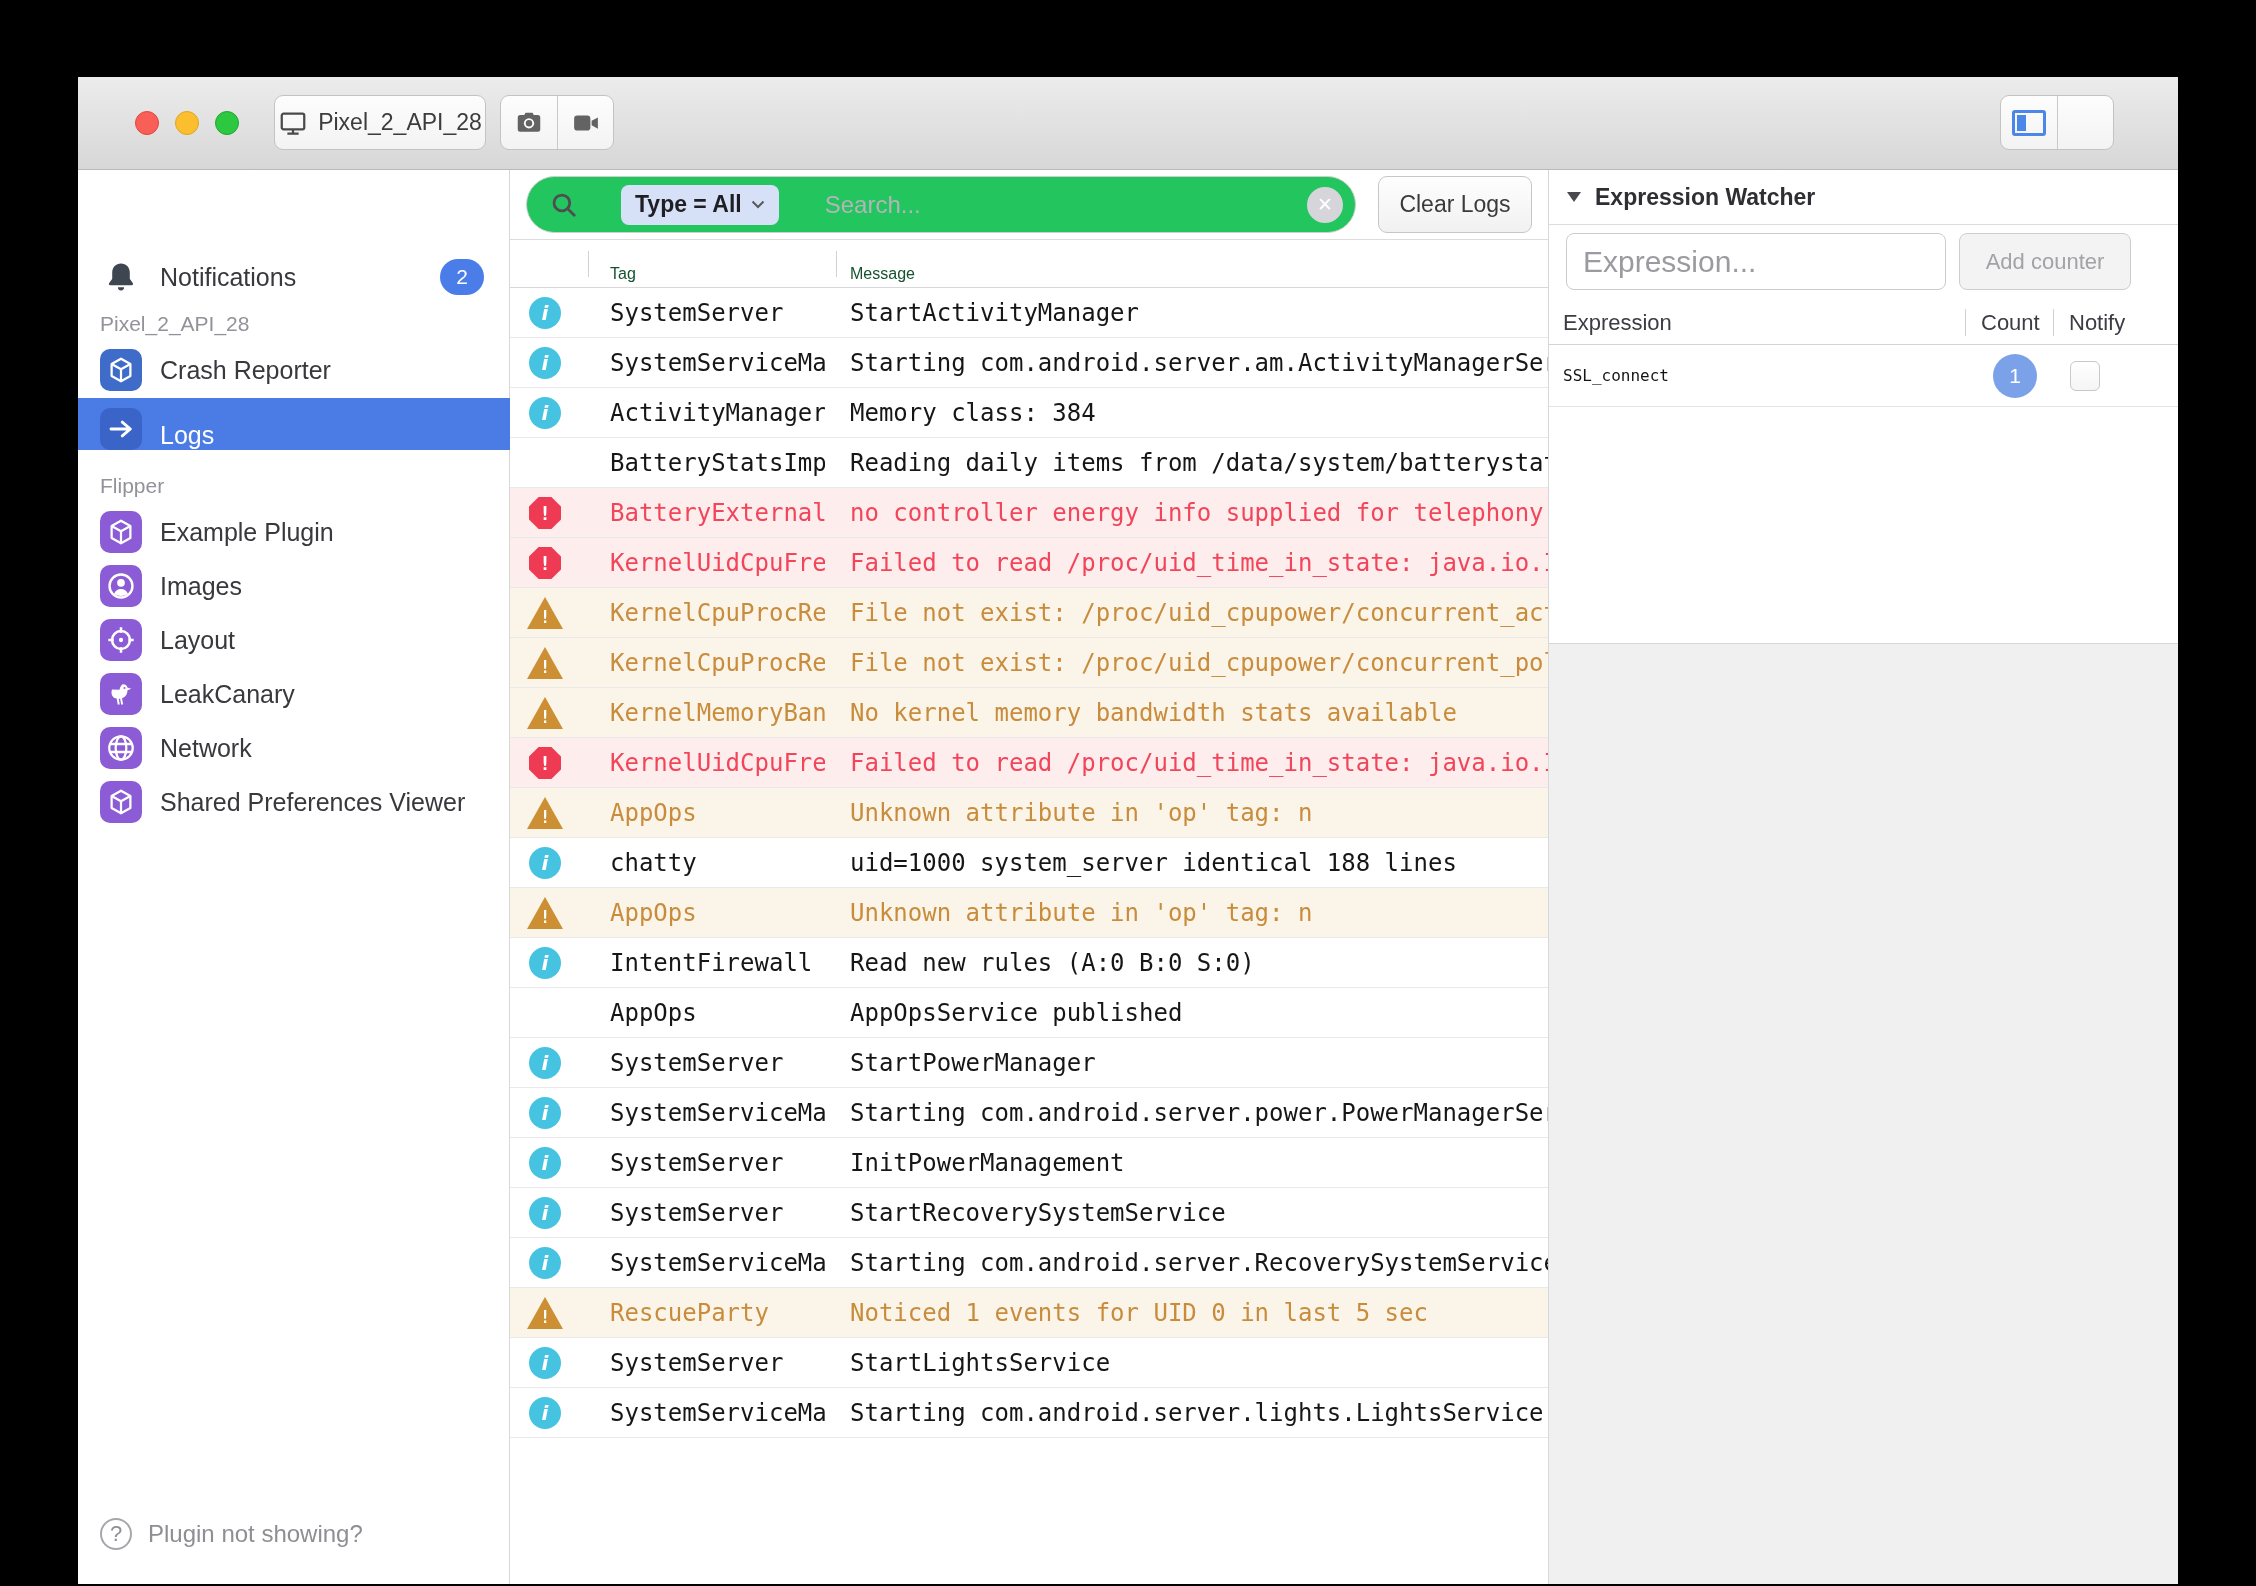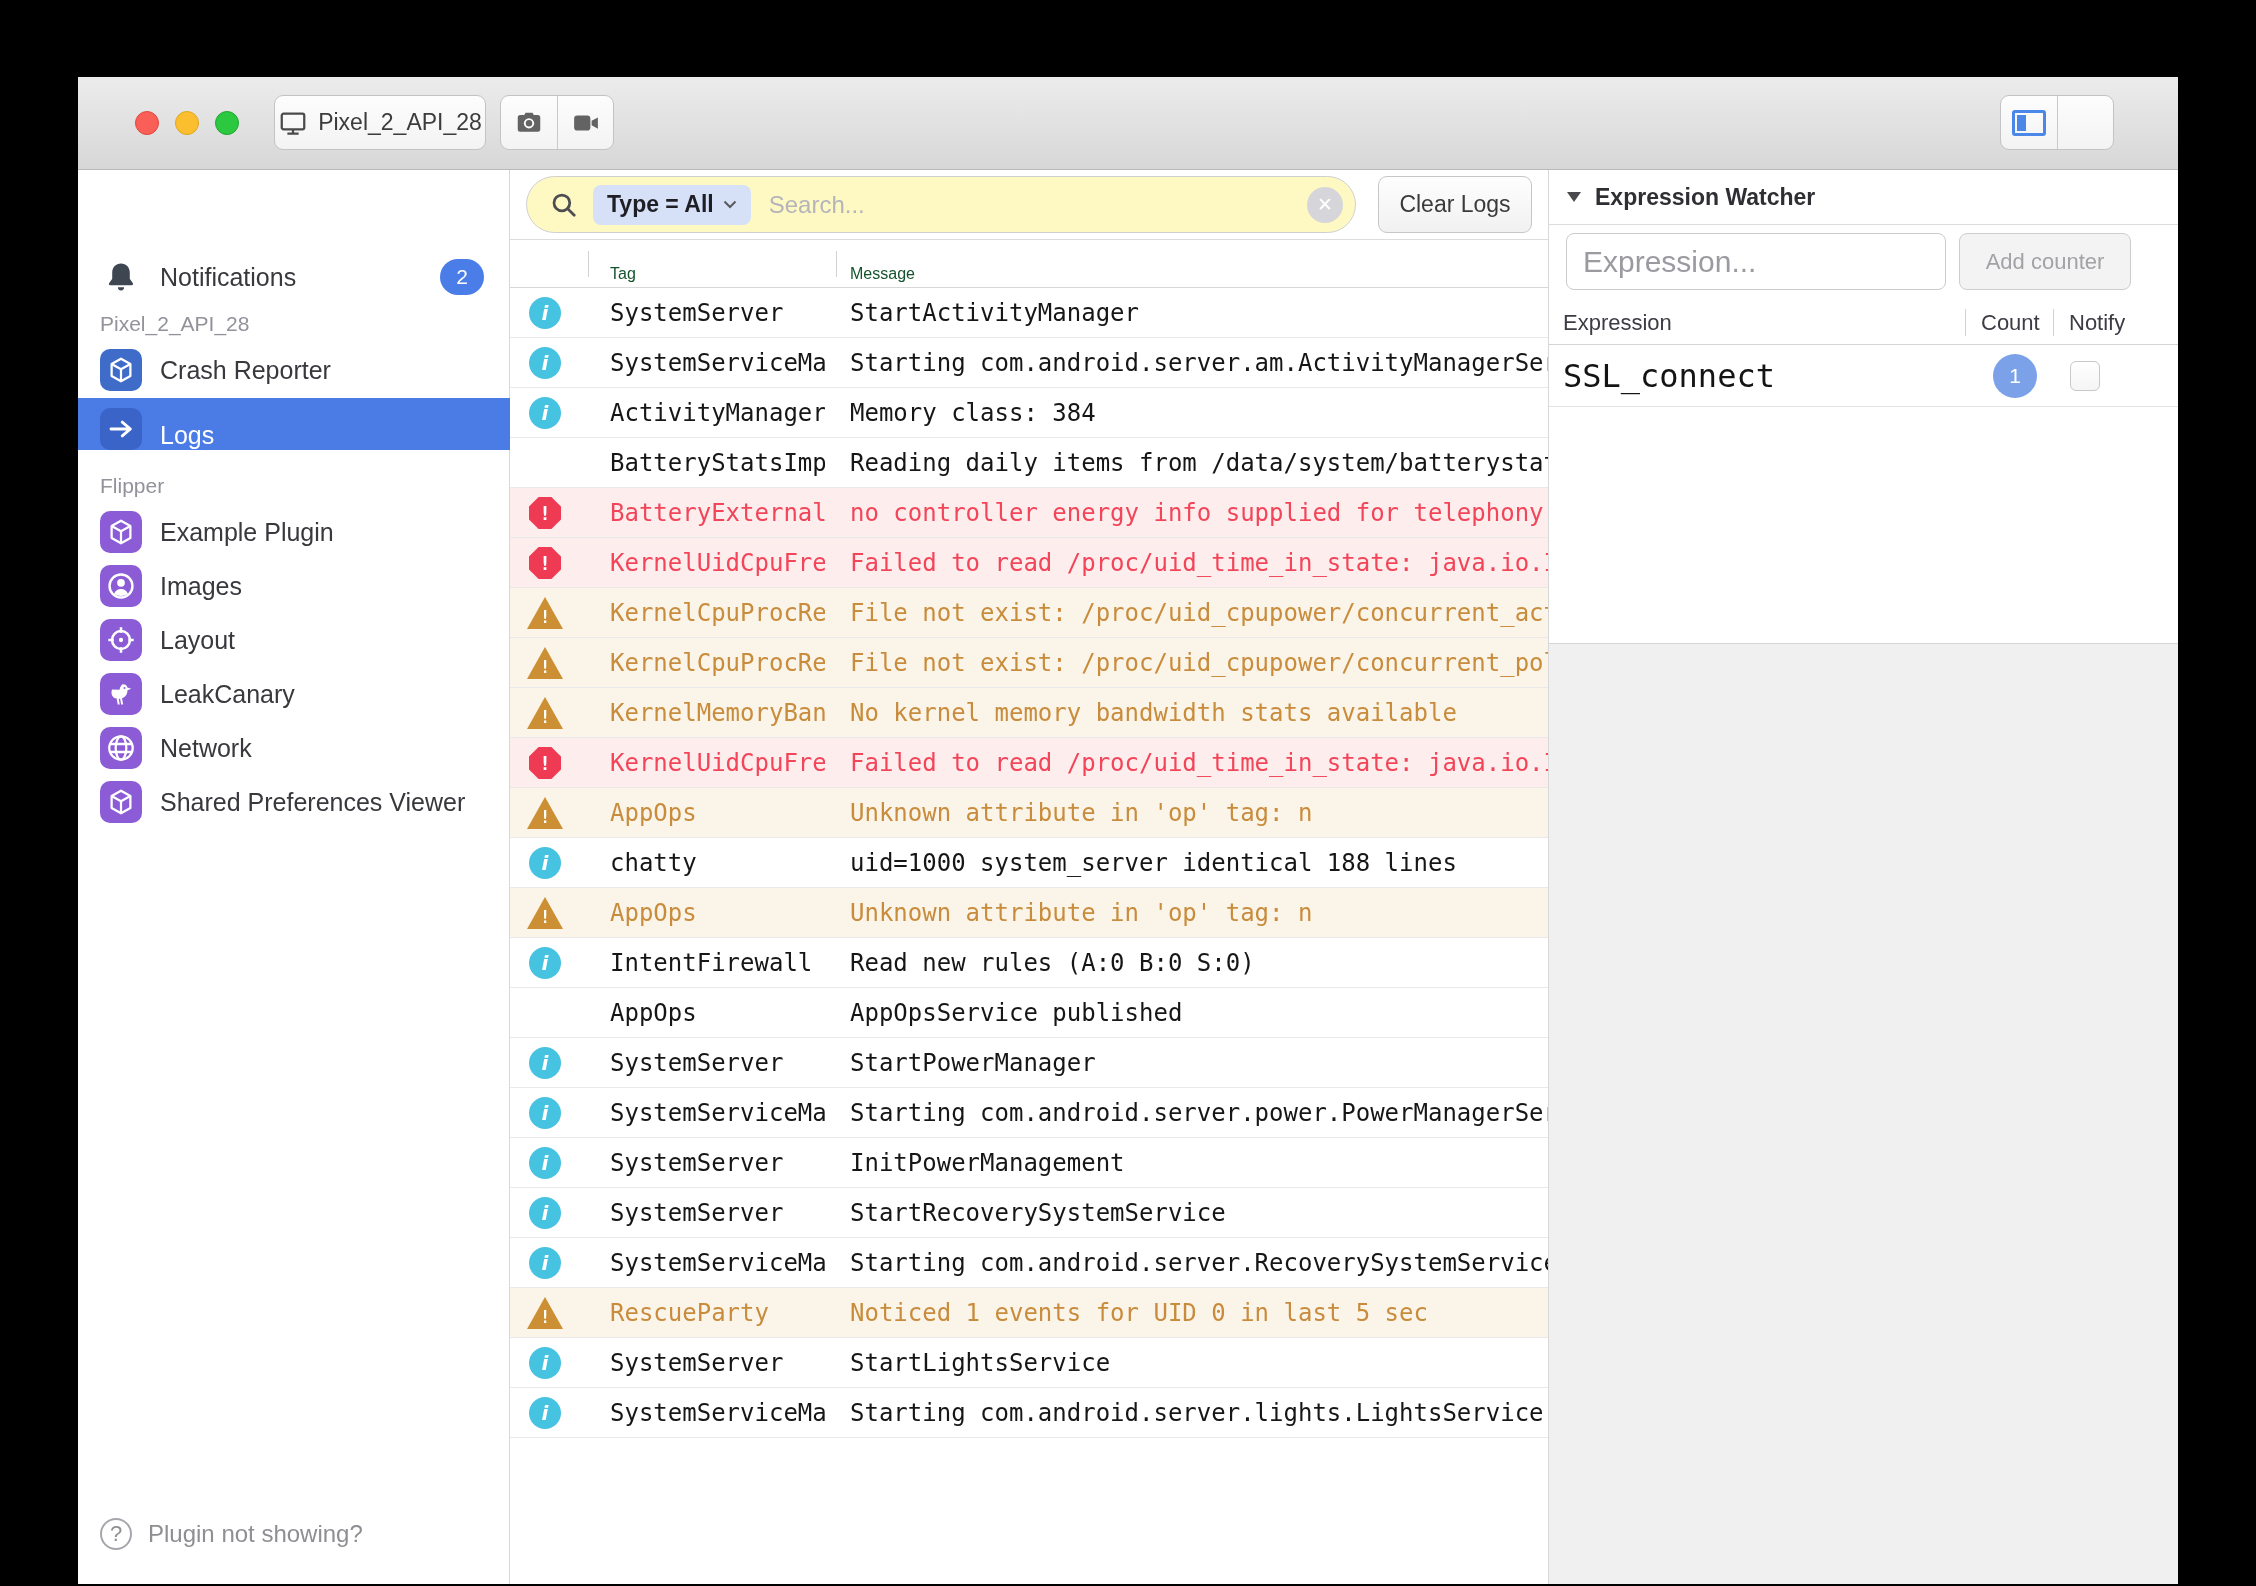--- a/index.html
+++ b/index.html
@@ -42,21 +42,21 @@
     display:flex;align-items:center;justify-content:center;margin-right:26px;padding:0 8px;}
   .bell-wrap{width:42px;height:42px;margin:0 18px 0 22px;display:flex;align-items:center;justify-content:center;flex:none;}
   .sb-footer{position:absolute;left:0;bottom:28px;height:44px;width:432px;display:flex;align-items:center;}
   .q-ico{width:32px;height:32px;border:2px solid #a6a6ac;border-radius:50%;color:#8e8e93;
     font-size:22px;display:flex;align-items:center;justify-content:center;margin:0 16px 0 22px;flex:none;}
   .sb-footer span.txt{font-size:24px;color:#8e8e93;}
   
   .main{position:absolute;left:432px;top:93px;bottom:0;width:1038px;background:#fff;}
   .toolbar{position:absolute;left:0;top:0;width:100%;height:70px;border-bottom:1px solid #dcdcdc;}
   .search-pill{position:absolute;left:16px;top:6px;width:830px;height:57px;border:1.5px solid #cfcfcf;
-    border-radius:29px;background:#fef9c3;display:flex;align-items:center;}
+    border-radius:29px;background:#22c55e;display:flex;align-items:center;gap:28px;}
   .search-pill .mag{margin:0 14px 0 22px;flex:none;}
   .chip{background:#d6e1f8;border-radius:8px;height:40px;display:flex;align-items:center;gap:9px;
     padding:0 14px;font-size:23px;font-weight:600;color:#1e1e24;flex:none;}
   .search-input{border:none;outline:none;flex:1;font-size:24px;color:#333;margin-left:16px;
     font-family:"Liberation Sans",sans-serif;background:transparent;min-width:0;}
   .search-input::placeholder{color:#b4b4ba;}
   .clear-x{width:36px;height:36px;border-radius:50%;background:#d6d6da;color:#fff;font-size:19px;
     display:flex;align-items:center;justify-content:center;margin-right:12px;flex:none;}
   .clearlogs-btn{position:absolute;left:868px;top:6px;width:154px;height:57px;border:1px solid #c6c6c6;
     border-radius:9px;background:linear-gradient(#fefefe,#f1f1f1);font-size:23px;color:#3a3a3a;
@@ -98,21 +98,21 @@
   .exp-input::placeholder{color:#9a9aa0;}
   .addcounter-btn{position:absolute;left:410px;top:63px;width:172px;height:57px;border:1px solid #cdcdcd;
     border-radius:8px;background:#f3f3f3;font-size:22px;color:#a2a2a7;
     display:flex;align-items:center;justify-content:center;}
   .rp-thead{position:absolute;left:0;top:130px;width:100%;height:45px;border-bottom:1px solid #d4d4d4;}
   .rp-th{position:absolute;top:0;height:45px;display:flex;align-items:center;font-size:22px;color:#3c3c44;}
   .rp-sep{position:absolute;top:9px;width:1px;height:27px;background:#d2d2d6;}
   .rp-rows{position:absolute;left:0;top:175px;width:100%;}
   .rp-row{position:relative;width:100%;height:62px;border-bottom:1px solid #e4e4e4;}
   .rp-expr{position:absolute;left:14px;top:0;height:62px;line-height:62px;
-    font-family:"DejaVu Sans Mono","Liberation Mono",monospace;font-size:32px;color:#141414;}
+    font-family:"DejaVu Sans Mono","Liberation Mono",monospace;font-size:16px;color:#141414;}
   .count-badge{position:absolute;left:444px;top:9px;width:44px;height:44px;border-radius:50%;
     background:#7ba1e8;color:#fff;font-size:21px;display:flex;align-items:center;justify-content:center;}
   .notify-box{position:absolute;left:521px;top:16px;width:30px;height:30px;border:1.5px solid #c7c7cc;
     border-radius:6px;background:linear-gradient(#fff,#f5f5f5);}
   .rp-empty-gray{position:absolute;left:0;top:473px;bottom:0;width:100%;background:#f0f0f1;
     border-top:1px solid #d6d6d6;}
 </style>
 </head>
 <body>
 

